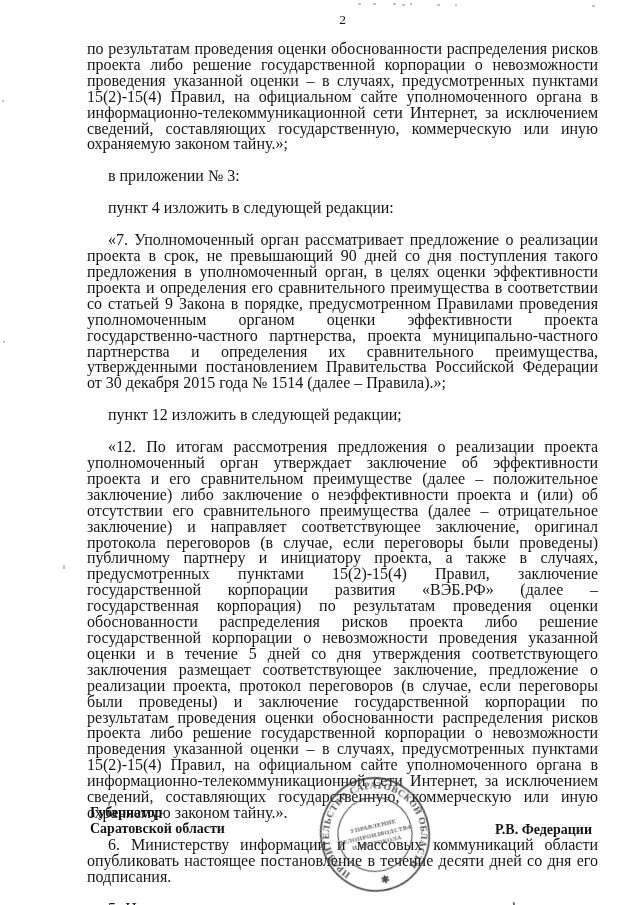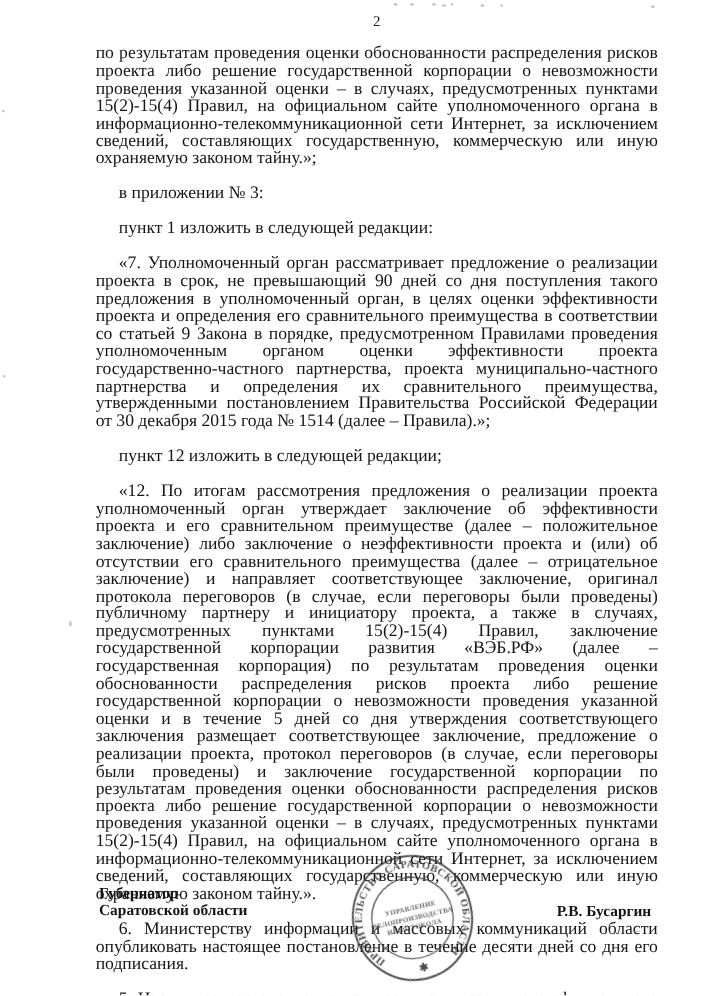--- a/index.html
+++ b/index.html
@@ -89,34 +89,34 @@
 </head>
 <body>
 
 <div class="page">
 
   <div class="page-number">2</div>
 
   <div class="body-text">
     <p>по результатам проведения оценки обоснованности распределения рисков проекта либо решение государственной корпорации о невозможности проведения указанной оценки – в случаях, предусмотренных пунктами 15(2)-15(4) Правил, на официальном сайте уполномоченного органа в информационно-телекоммуникационной сети Интернет, за исключением сведений, составляющих государственную, коммерческую или иную охраняемую законом тайну.»;</p>
     <p class="indent">в приложении № 3:</p>
-    <p class="indent">пункт 1 изложить в следующей редакции:</p>
+    <p class="indent">пункт 4 изложить в следующей редакции:</p>
     <p class="indent">«7. Уполномоченный орган рассматривает предложение о реализации проекта в срок, не превышающий 90 дней со дня поступления такого предложения в уполномоченный орган, в целях оценки эффективности проекта и определения его сравнительного преимущества в соответствии со статьей 9 Закона в порядке, предусмотренном Правилами проведения уполномоченным органом оценки эффективности проекта государственно-частного партнерства, проекта муниципально-частного партнерства и определения их сравнительного преимущества, утвержденными постановлением Правительства Российской Федерации от 30 декабря 2015 года № 1514 (далее – Правила).»;</p>
     <p class="indent">пункт 12 изложить в следующей редакции;</p>
     <p class="indent">«12. По итогам рассмотрения предложения о реализации проекта уполномоченный орган утверждает заключение об эффективности проекта и его сравнительном преимуществе (далее – положительное заключение) либо заключение о неэффективности проекта и (или) об отсутствии его сравнительного преимущества (далее – отрицательное заключение) и направляет соответствующее заключение, оригинал протокола переговоров (в случае, если переговоры были проведены) публичному партнеру и инициатору проекта, а также в случаях, предусмотренных пунктами 15(2)-15(4) Правил, заключение государственной корпорации развития «ВЭБ.РФ» (далее – государственная корпорация) по результатам проведения оценки обоснованности распределения рисков проекта либо решение государственной корпорации о невозможности проведения указанной оценки и в течение 5 дней со дня утверждения соответствующего заключения размещает соответствующее заключение, предложение о реализации проекта, протокол переговоров (в случае, если переговоры были проведены) и заключение государственной корпорации по результатам проведения оценки обоснованности распределения рисков проекта либо решение государственной корпорации о невозможности проведения указанной оценки – в случаях, предусмотренных пунктами 15(2)-15(4) Правил, на официальном сайте уполномоченного органа в информационно-телекоммуникационной сети Интернет, за исключением сведений, составляющих государственную, коммерческую или иную охраняемую законом тайну.».</p>
     <p class="indent">6. Министерству информации и массовых коммуникаций области опубликовать настоящее постановление в течение десяти дней со дня его подписания.</p>
     <p class="indent">5. Настоящее постановление вступает в силу со дня его официального опубликования.</p>
   </div>
 
   <div class="sig-left">
     <div>Губернатор</div>
     <div>Саратовской области</div>
   </div>
 
-  <div class="sig-right">Р.В. Бусаргин</div>
+  <div class="sig-right">Р.В. Федерации</div>
 
   <svg class="stamp" viewBox="0 0 118 121" xmlns="http://www.w3.org/2000/svg">
     <ellipse cx="59" cy="60.5" rx="54" ry="56.5" fill="none" stroke="#3a3a3a" stroke-width="1.8"></ellipse>
     <circle cx="59" cy="60.5" r="37" fill="none" stroke="#3a3a3a" stroke-width="1.1"></circle>
     <path id="stamp-ring-path" d="M 26.5 93 A 46 46 0 1 1 91.5 93 A 46 46 0 0 1 26.5 93" fill="none"></path>
     <text class="ring-label">
       <textPath href="#stamp-ring-path" startOffset="0">ПРАВИТЕЛЬСТВО САРАТОВСКОЙ ОБЛАСТИ</textPath>
     </text>
     <text class="star-glyph" x="59" y="110" text-anchor="middle">✱</text>
     <g filter="url(#blur-center)">

